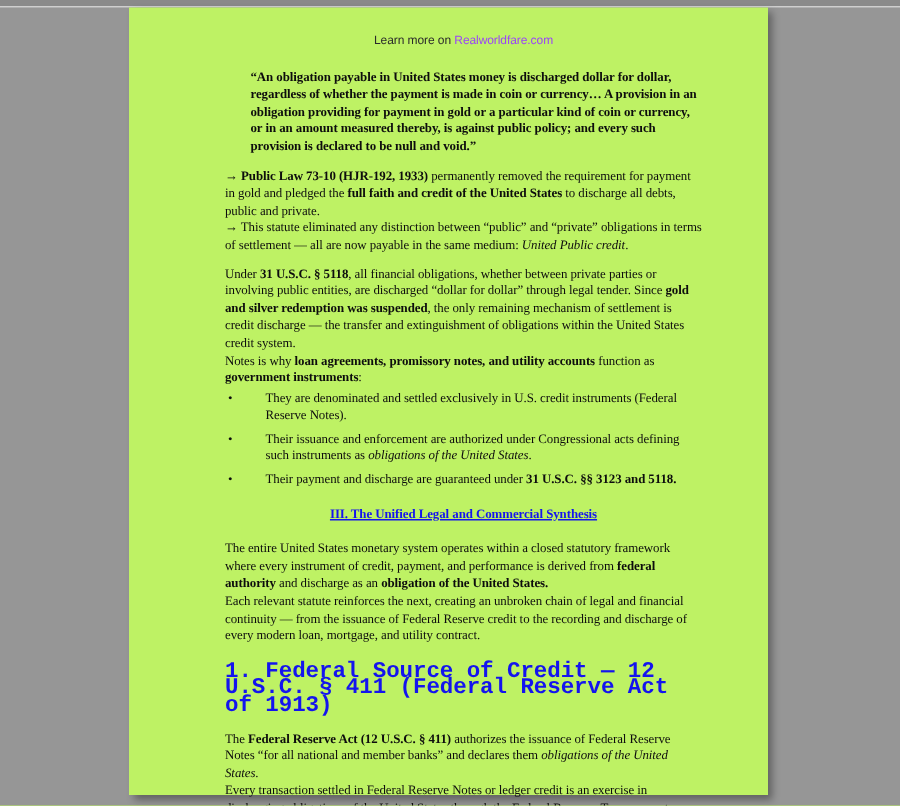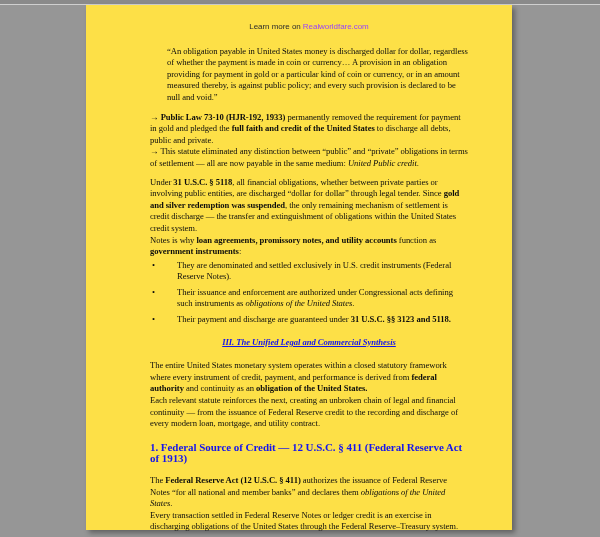--- a/index.html
+++ b/index.html
@@ -7,48 +7,48 @@
     width:600px;height:537px;overflow:hidden;position:relative;
     background:#969696;
     font-family:"Liberation Serif","DejaVu Serif",serif;
   }
   .top-strip{
     position:absolute;left:0;top:0;width:600px;height:4px;
     background:#8a8a8a;border-bottom:1px solid #cfcfcf;
   }
   .page{
     position:absolute;left:86px;top:5px;width:426px;height:525px;
-    background:#fde047;
+    background:#bef264;
     box-shadow:3px 3px 5px rgba(0,0,0,0.35);
     box-sizing:border-box;
     padding:16px 44px 0 64px;
     color:#0d0d0d;
     font-size:8.6px;line-height:11.6px;letter-spacing:-0.05px;
   }
   .learn-more{
     font-family:"Liberation Sans","DejaVu Sans",sans-serif;
     font-size:8px;color:#2b2b2b;text-align:center;margin:0 0 13px 0;
   }
   .learn-more a{color:#9b45f8;text-decoration:none;cursor:pointer;}
-  .quote{margin:0 0 8px 17px;}
+  .quote{margin:0 0 8px 17px;font-weight:bold;}
   .kt-head{font-weight:bold;margin:0;}
   p.line{margin:0;}
   .blk{margin:0 0 7px 0;}
   .blk-s{margin:0 0 6px 0;}
   ul.obl{list-style:none;margin:2px 0 9px 0;padding:0;}
   ul.obl li{display:flex;margin:0 0 4px 0;}
   ul.obl li:last-child{margin-bottom:0;}
   .blt{flex:0 0 25px;padding-left:2px;}
   .li-text{flex:1;}
   .h-center{
     color:#1414ee;font-weight:bold;text-decoration:underline;
-    text-align:center;font-size:8.6px;margin:11px 0 12px 0;font-style:italic;
+    text-align:center;font-size:8.6px;margin:11px 0 12px 0;
   }
   .h-left{
-    color:#1414ee;font-weight:bold;font-size:11px;margin:0 0 10px 0;
+    color:#1414ee;font-weight:bold;font-size:15px;margin:0 0 10px 0;font-family:Liberation Mono, monospace;
   }
   .syn{margin:0 0 12px 0;}
   .fra{margin:0 0 5px 0;}
   .f-b{font-weight:bold;text-align:right;}
   .f-i{font-style:italic;}
 </style>
 </head>
 <body>
 
 <div class="top-strip"></div>
@@ -79,21 +79,21 @@
     </li>
     <li>
       <span class="blt">•</span>
       <span class="li-text"><span>Their payment and discharge are guaranteed under </span><span class="f-b">31 U.S.C. §§ 3123 and 5118.</span></span>
     </li>
   </ul>
 
   <div class="h-center">III. The Unified Legal and Commercial Synthesis</div>
 
   <div class="syn">
-    <p class="line"><span>The entire United States monetary system operates within a closed statutory framework where every instrument of credit, payment, and performance is derived from </span><span class="f-b">federal authority</span><span> and continuity as an </span><span class="f-b">obligation of the United States.</span></p>
+    <p class="line"><span>The entire United States monetary system operates within a closed statutory framework where every instrument of credit, payment, and performance is derived from </span><span class="f-b">federal authority</span><span> and discharge as an </span><span class="f-b">obligation of the United States.</span></p>
     <p class="line"><span>Each relevant statute reinforces the next, creating an unbroken chain of legal and financial continuity — from the issuance of Federal Reserve credit to the recording and discharge of every modern loan, mortgage, and utility contract.</span></p>
   </div>
 
   <div class="h-left">1. Federal Source of Credit — 12 U.S.C. § 411 (Federal Reserve Act of 1913)</div>
 
   <div class="fra">
     <p class="line"><span>The </span><span class="f-b">Federal Reserve Act (12 U.S.C. § 411)</span><span> authorizes the issuance of Federal Reserve Notes “for all national and member banks” and declares them </span><span class="f-i">obligations of the United States</span><span>.</span></p>
     <p class="line"><span>Every transaction settled in Federal Reserve Notes or ledger credit is an exercise in discharging obligations of the United States through the Federal Reserve–Treasury system.</span></p>
   </div>
 

